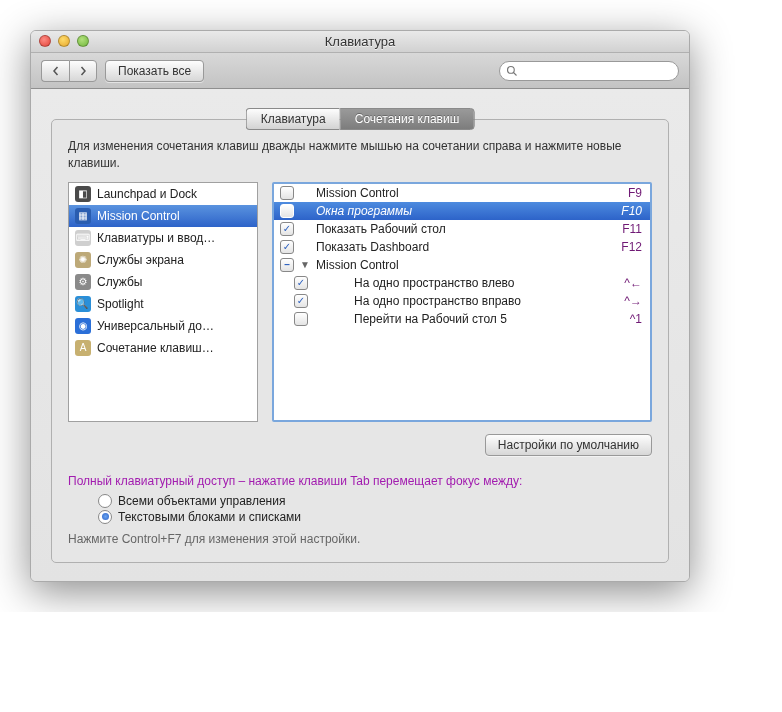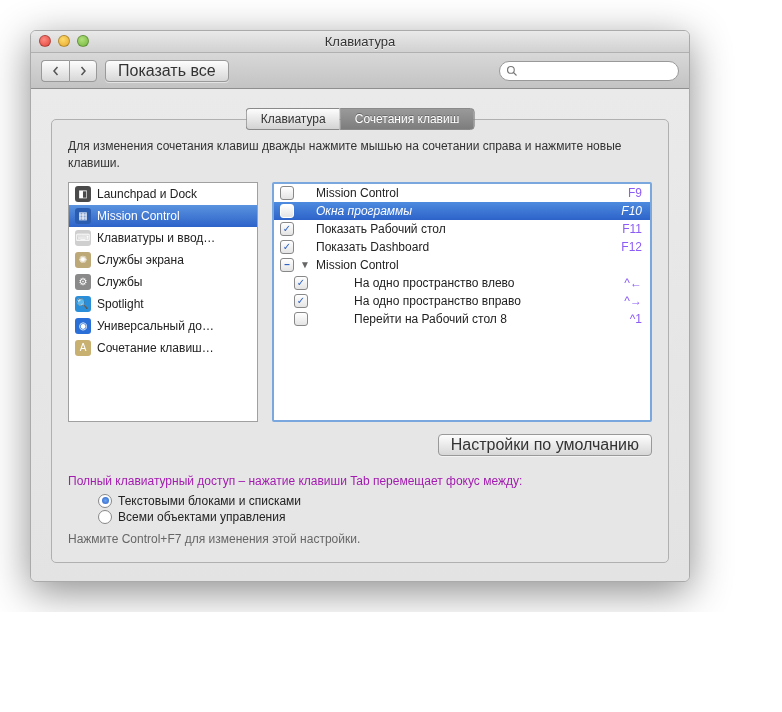--- a/index.html
+++ b/index.html
@@ -47,21 +47,21 @@
     }
     .navbtn:first-child { border-radius: 4px 0 0 4px; border-right: none; }
     .navbtn:last-child { border-radius: 0 4px 4px 0; }
     .pillbtn {
       height: 22px;
       background: linear-gradient(#fdfdfd, #d7d7d7);
       border: 1px solid #999;
       border-radius: 4px;
       padding: 0 12px;
       display: flex; align-items: center;
-      font-size: 16px;
+      font-size: 12px;
       color: #333;
       box-shadow: 0 1px 0 rgba(255,255,255,0.5);
     }
     .spacer { flex: 1; }
     .search {
       width: 180px; height: 20px;
       border: 1px solid #999;
       border-radius: 11px;
       background: #fff;
       display: flex; align-items: center;
@@ -104,21 +104,21 @@
     .detailrow {
       display: flex; align-items: center;
       padding: 2px 8px 2px 6px;
       gap: 6px;
     }
     .detailrow.sel { background: linear-gradient(#4d8bdf, #2d63c9); color: #fff; font-style: italic; }
     .detailrow .chk { width: 14px; height: 14px; flex: 0 0 14px; border: 1px solid #888; border-radius: 3px; background: linear-gradient(#fff,#e4e4e4); display:flex; align-items:center; justify-content:center; font-size:10px; color:#2b5fbe; }
     .detailrow.sel .chk { border-color: #fff; background: linear-gradient(#fff,#e4e4e4); color:#2b5fbe; }
     .detailrow .ind { width: 10px; flex: 0 0 10px; color:#666; font-size:10px; }
     .detailrow .name { flex: 1; white-space: nowrap; overflow: hidden; text-overflow: ellipsis; }
-    .detailrow .sc { width: 50px; text-align: right; color: #8b5cf6; font-family: "Lucida Grande", sans-serif; }
+    .detailrow .sc { width: 50px; text-align: right; color: #701a75; font-family: "Lucida Grande", sans-serif; }
     .detailrow.sel .sc { color:#fff; }
     .childrow { padding-left: 20px; }
     .rightbtns { display:flex; justify-content:flex-end; margin-top:12px; }
     .accesssec { margin-top:18px; }
     .accesslbl { font-size:12px; color:#a21caf; margin-bottom:6px; }
     .radiorow { display:flex; align-items:center; gap:6px; margin:2px 0 2px 30px; }
     .radio { width:14px; height:14px; border-radius:50%; border:1px solid #888; background:#fff; display:flex; align-items:center; justify-content:center; flex:0 0 14px; }
     .radio.sel::after { content:''; width:7px; height:7px; border-radius:50%; background: radial-gradient(#6aa4f0,#2d63c9); }
     .small { font-size:12px; color:#666; margin-top:8px; }
     .footer { display:flex; justify-content:flex-end; align-items:center; gap:8px; margin-top:18px; }
@@ -253,40 +253,40 @@
               <div class="chk">✓</div>
               <div class="ind"></div>
               <div style="width: 18px; flex: 0 0 auto;"></div>
               <div class="name">На одно пространство вправо</div>
               <div class="sc">^→</div>
             </div>
             <div class="detailrow childrow">
               <div class="chk"></div>
               <div class="ind"></div>
               <div style="width: 18px; flex: 0 0 auto;"></div>
-              <div class="name">Перейти на Рабочий стол 8</div>
+              <div class="name">Перейти на Рабочий стол 5</div>
               <div class="sc">^1</div>
             </div>
           </div>
       </div>
 
       <div class="rightbtns">
         <div class="pillbtn">
           <span>Настройки по умолчанию</span>
         </div>
       </div>
 
       <div class="accesssec">
         <div class="accesslbl">Полный клавиатурный доступ – нажатие клавиши Tab перемещает фокус между:</div>
         <div class="radiorow">
+          <div class="radio"></div>
+          <span>Всеми объектами управления</span>
+        </div>
+        <div class="radiorow">
           <div class="radio sel"></div>
           <span>Текстовыми блоками и списками</span>
         </div>
-        <div class="radiorow">
-          <div class="radio"></div>
-          <span>Всеми объектами управления</span>
-        </div>
         <div class="small">Нажмите Control+F7 для изменения этой настройки.</div>
       </div>
     </div>
 
   </div>
 </div>
 
 </body></html>

